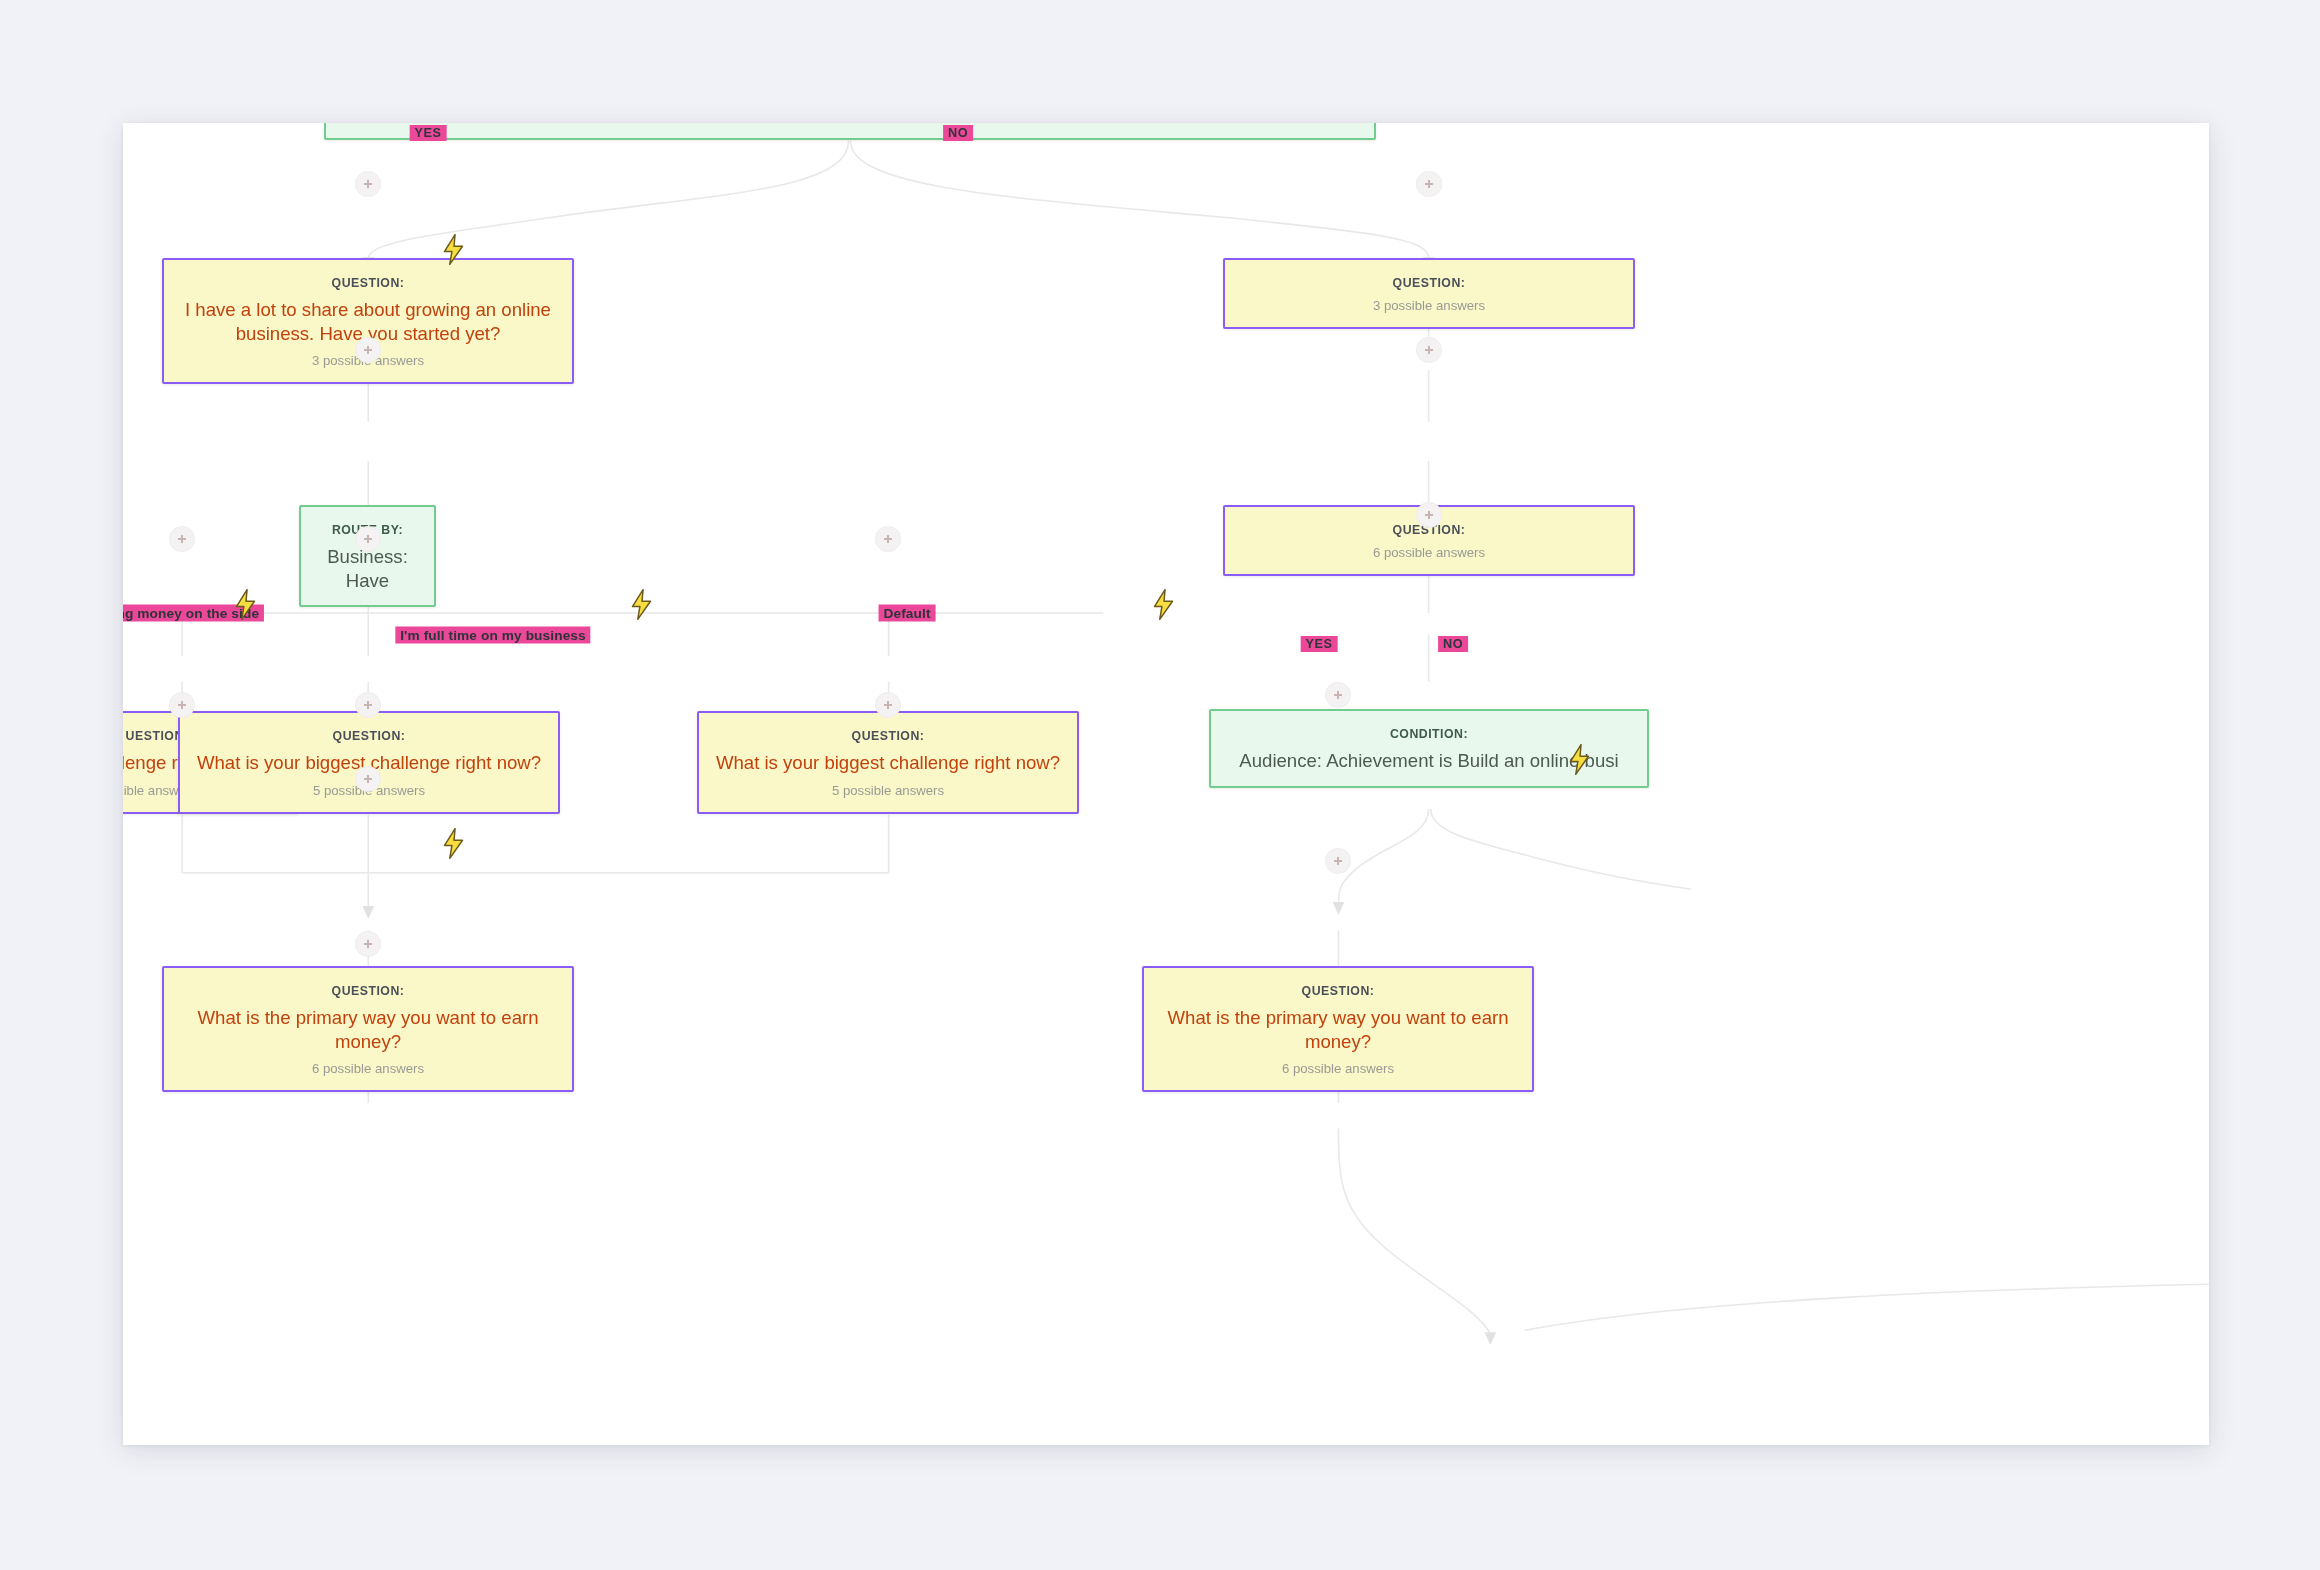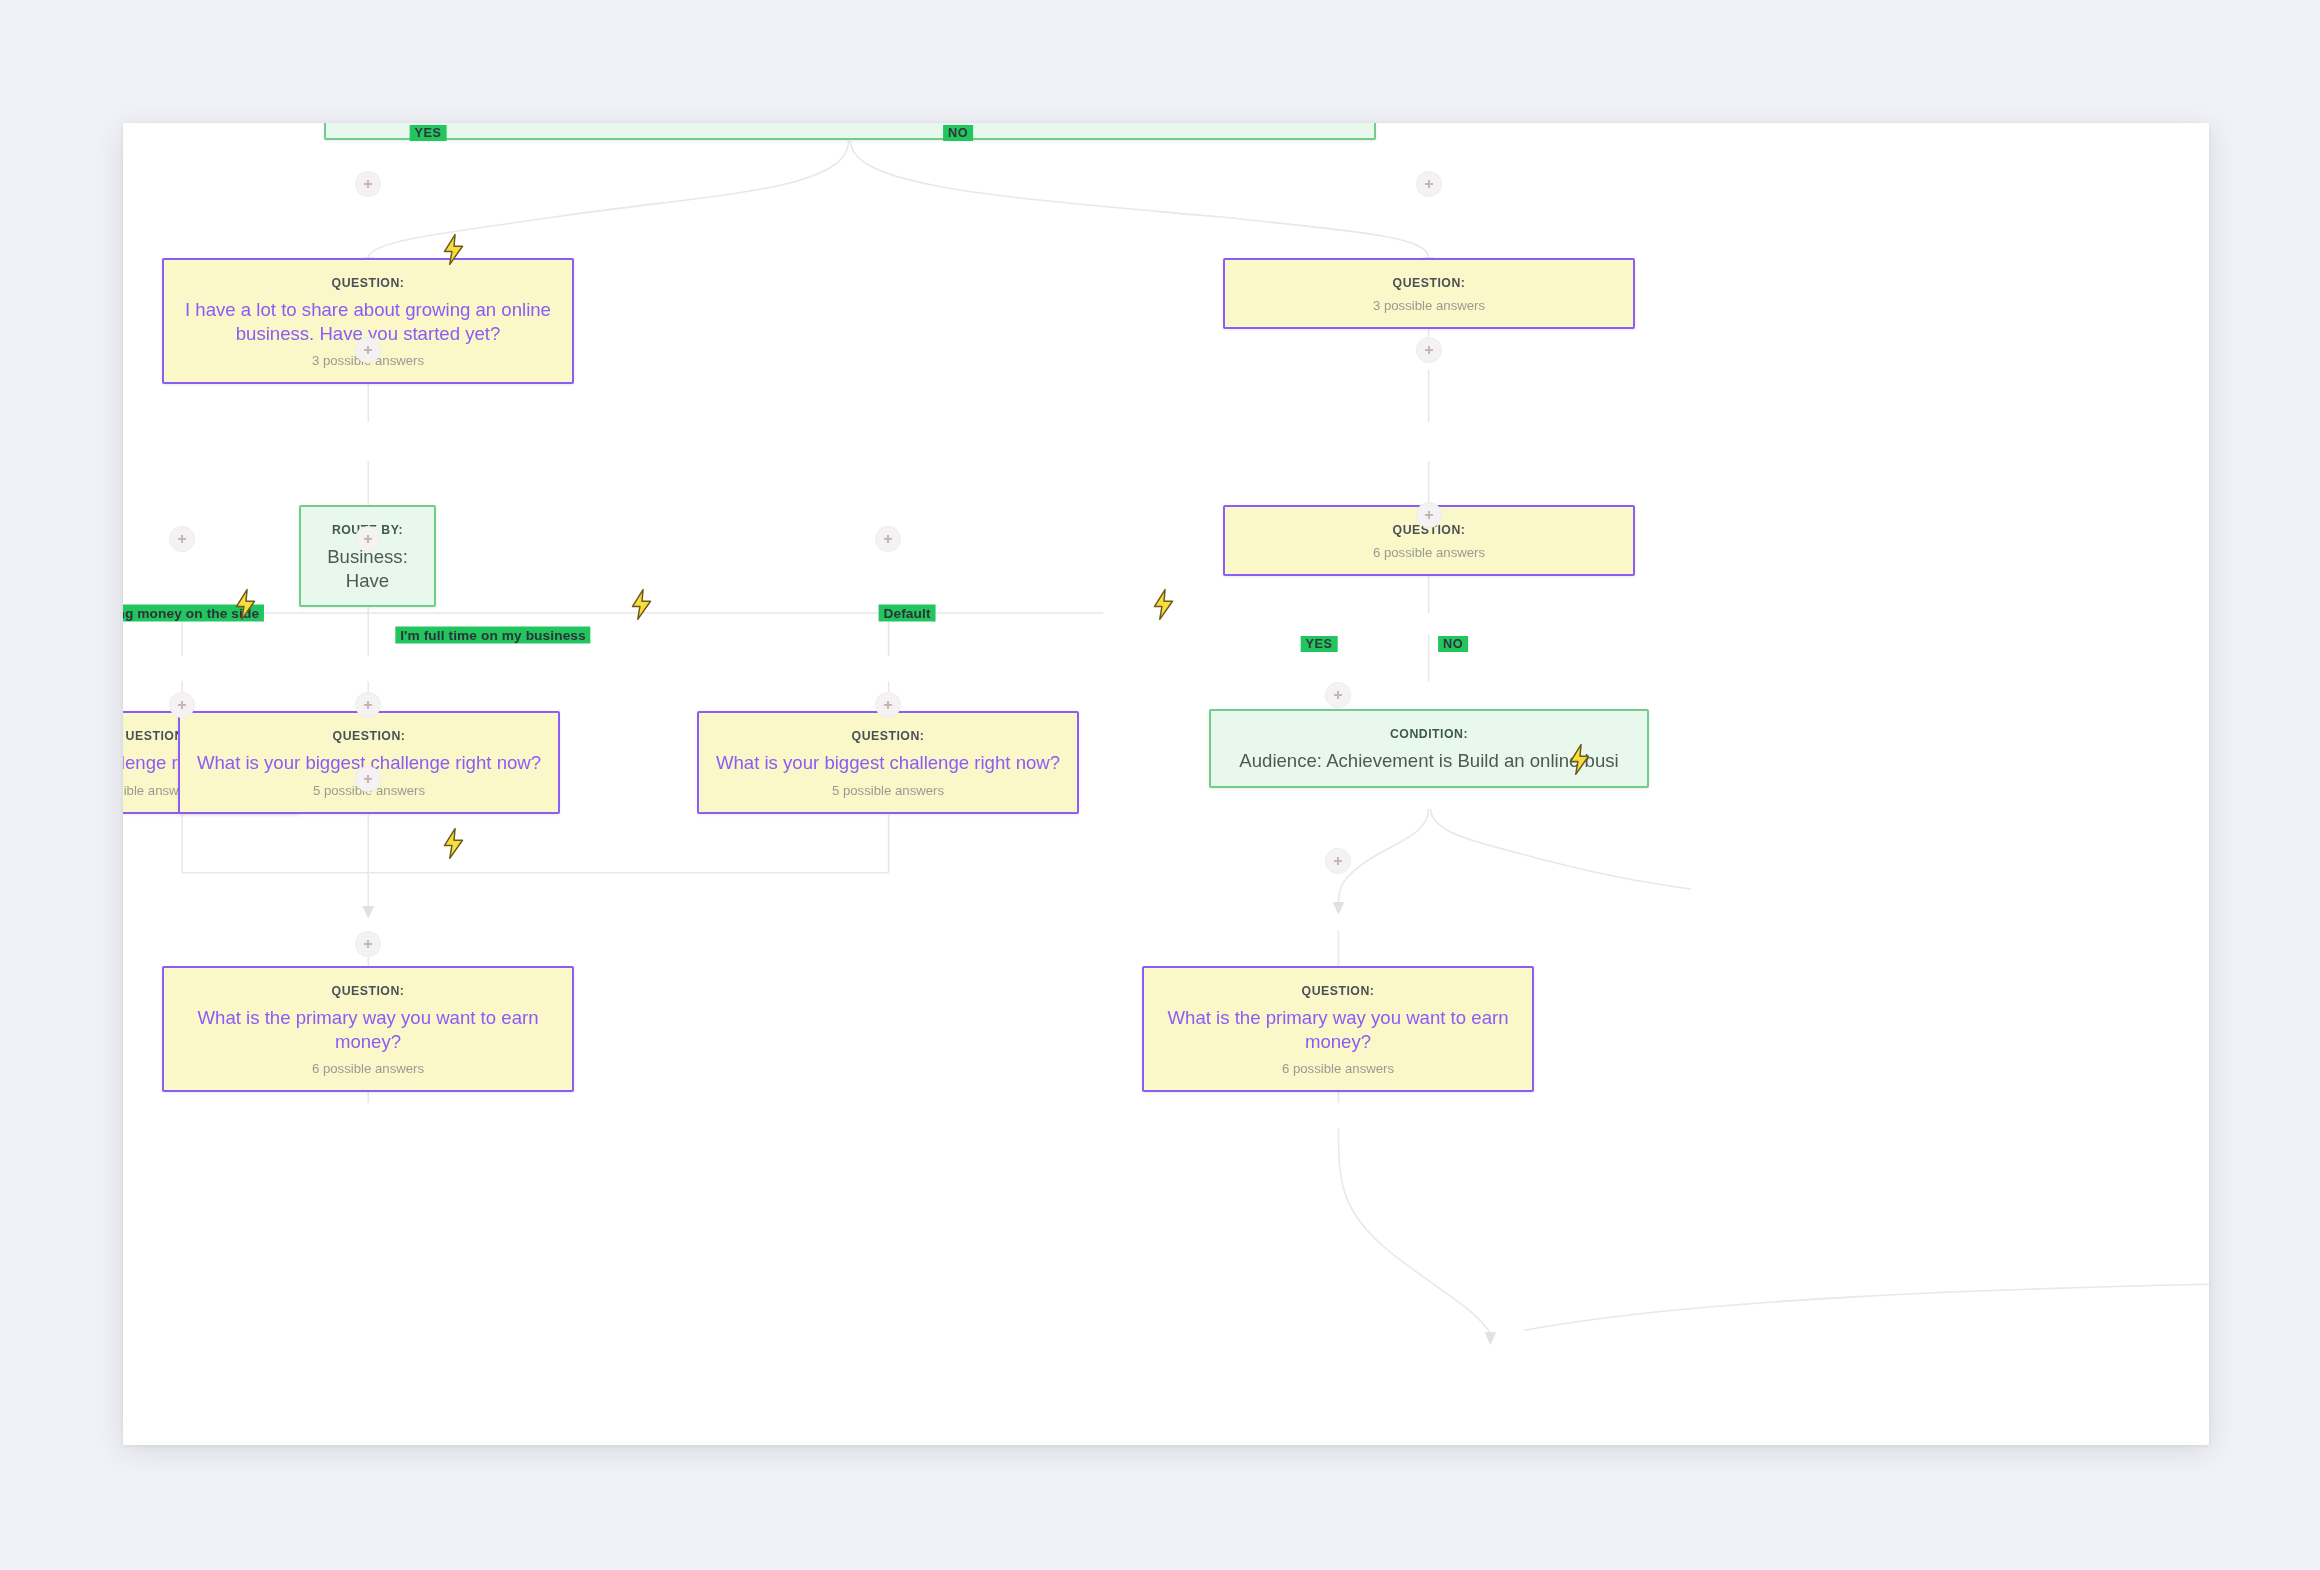--- a/index.html
+++ b/index.html
@@ -74,21 +74,21 @@
     font-weight: 700;
     letter-spacing: 0.5px;
     color: #4a4f58;
     margin-bottom: 8.8px;
   }
   .node-green .node-kicker { color: #3f5a48; }
 
   .node-body {
     font-size: 18.6px;
     line-height: 1.24;
-    color: #8b5cf6;
+    color: #c2410c;
     white-space: pre-line;
   }
   .node-green .node-body { color: #4d5a53; }
 
   .node-meta {
     font-size: 13.2px;
     color: #9a9a94;
     margin-top: 8.8px;
   }
 
@@ -127,21 +127,21 @@
 
   
   .edge-label {
     position: absolute;
     transform: translate(-50%, -50%);
     font-size: 12.7px;
     font-weight: 700;
     letter-spacing: 0.5px;
     color: #30343c;
     white-space: nowrap;
-    background: #22c55e;
+    background: #ec4899;
     padding: 1px 4.9px;
   }
   .edge-label.branch {
     font-weight: 600;
     letter-spacing: 0.1px;
     font-size: 13.7px;
     color: #2e3239;
   }
 
   

